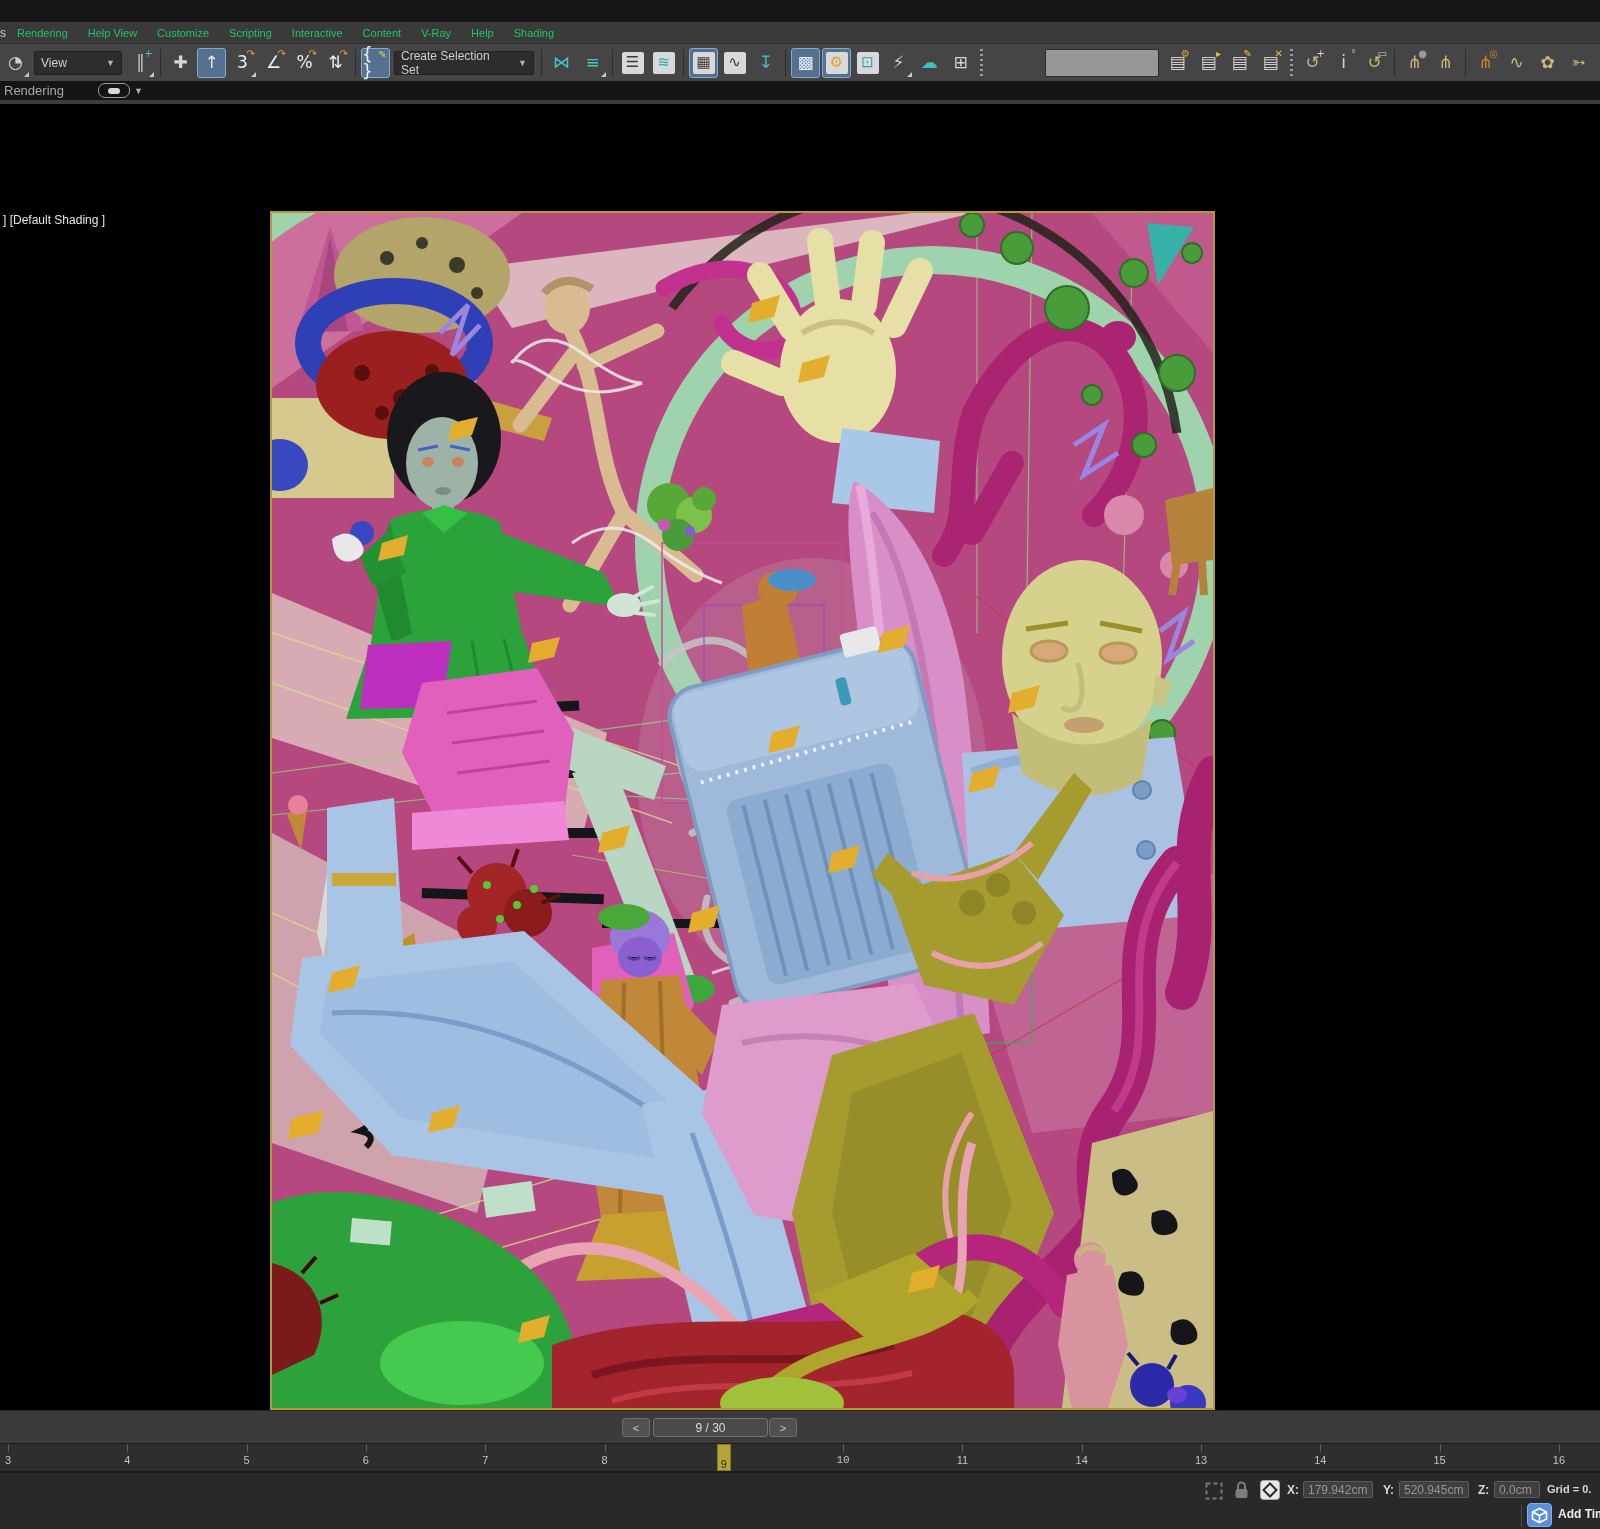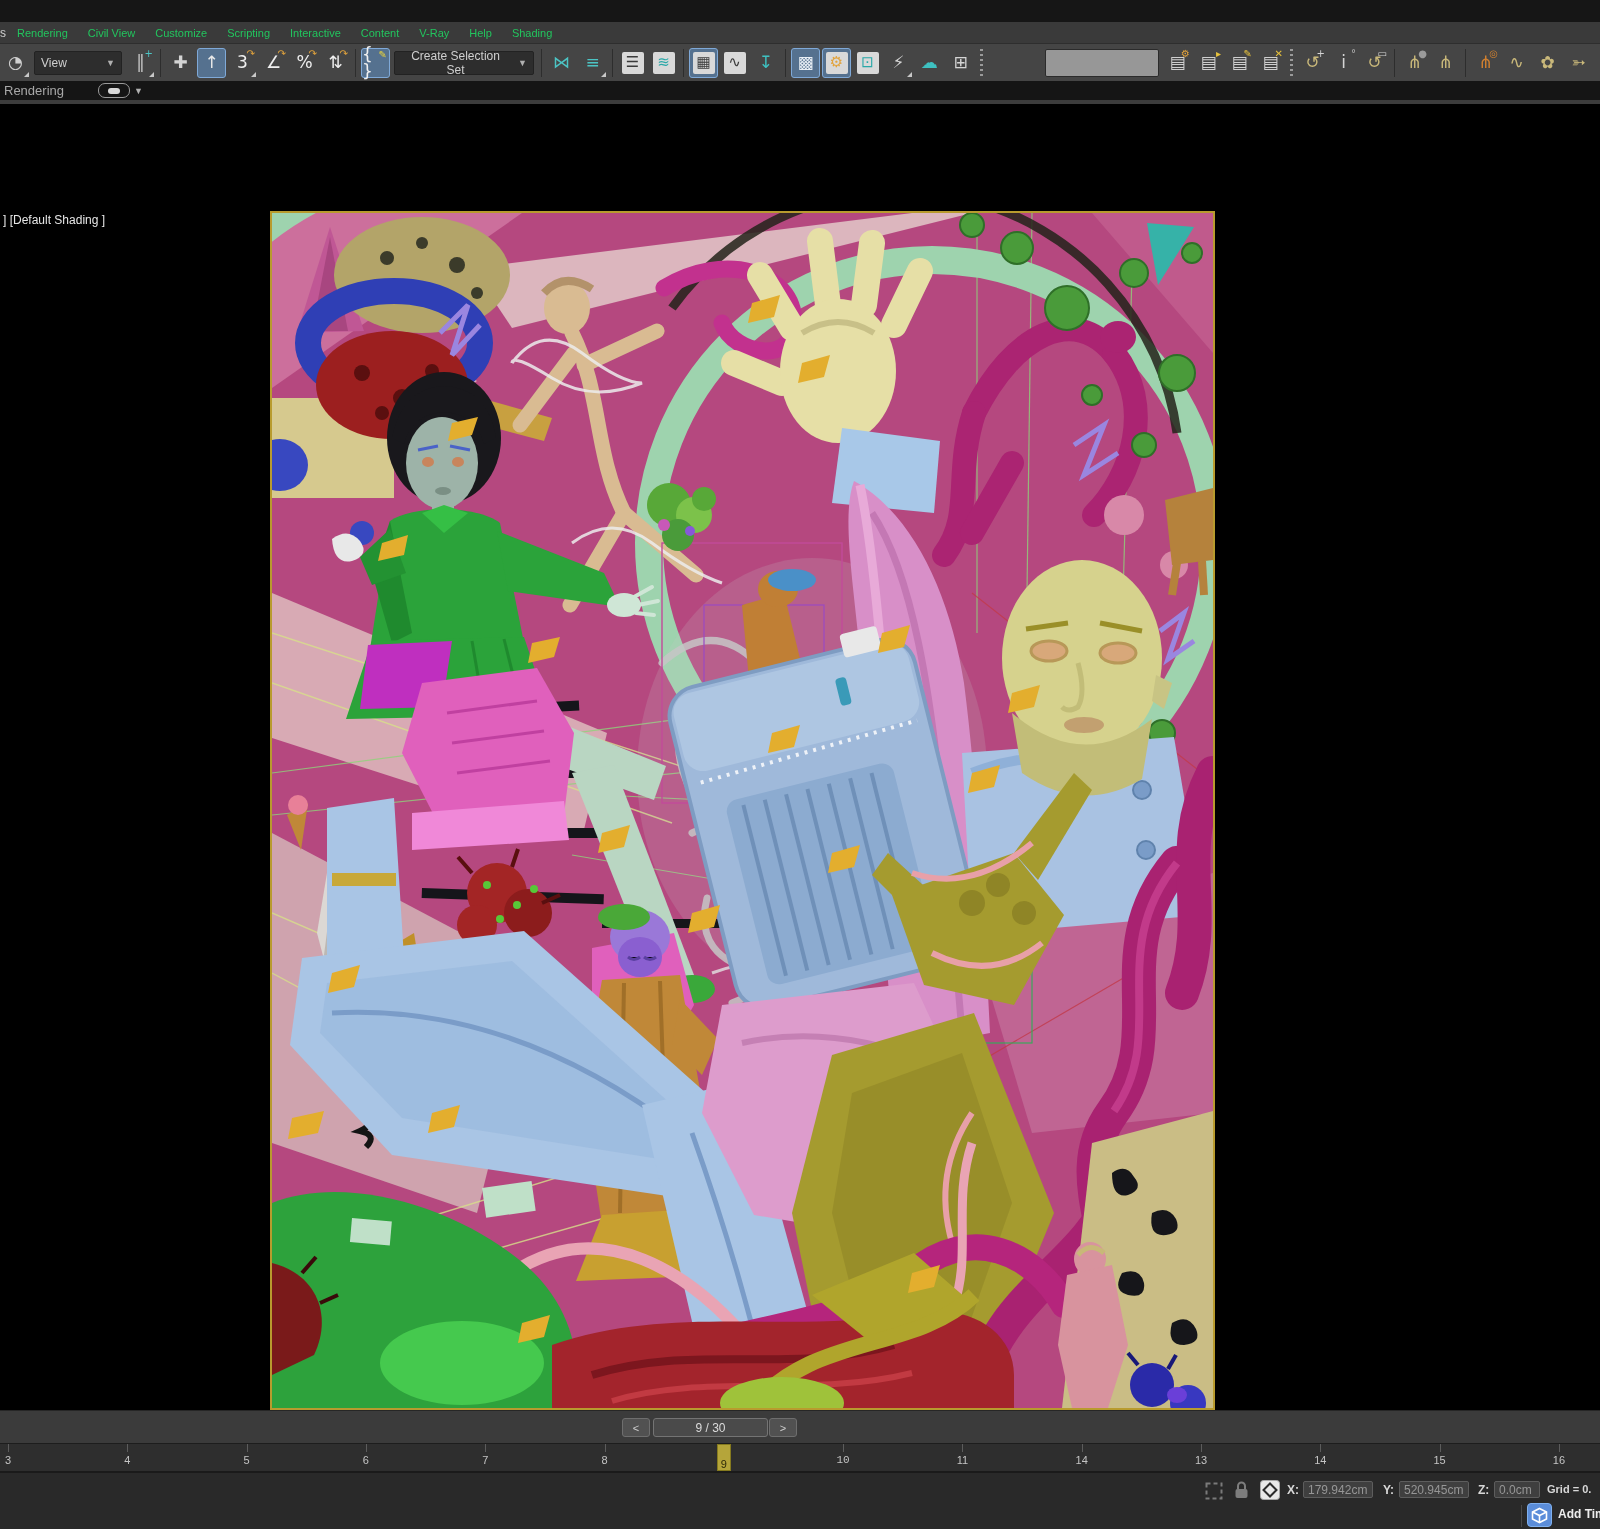--- a/index.html
+++ b/index.html
@@ -82,21 +82,21 @@
 </style>
 </head>
 <body>
 
 <div id="topstrip" class="abs"></div>
 
 <div id="menubar" class="abs">
   <span class="menu-frag">s</span>
 
 <span class="menu-item">Rendering</span>
-    <span class="menu-item">Civil View</span>
+    <span class="menu-item">Help View</span>
     <span class="menu-item">Customize</span>
     <span class="menu-item">Scripting</span>
     <span class="menu-item">Interactive</span>
     <span class="menu-item">Content</span>
     <span class="menu-item">V-Ray</span>
     <span class="menu-item">Help</span>
     <span class="menu-item">Shading</span>
   </div>
 
 <div id="toolbar" class="abs">
@@ -136,21 +136,21 @@
     </div>
     <div class="tbtn">
       <span class="g" style="color: rgb(239, 239, 239);">⇅</span>
       <span class="sup" style="color: rgb(226, 163, 60);">↷</span>
     </div>
     <div class="tsep"></div>
     <div class="tbtn hl">
       <span class="g" style="color: rgb(240, 240, 240);">{ }</span>
       <span class="sup" style="color: rgb(232, 210, 60);">✎</span>
     </div>
-    <div class="tdrop" style="width: 126px; text-align: center;">
+    <div class="tdrop" style="width: 126px;">
       <span>Create Selection Set</span>
       <span class="caret">▼</span>
     </div>
     <div class="tsep"></div>
     <div class="tbtn">
       <span class="g" style="color: rgb(76, 196, 196);">⋈</span>
     </div>
     <div class="tbtn">
       <span class="g" style="color: rgb(76, 196, 196);">≡</span>
       <span class="fly"></span>

